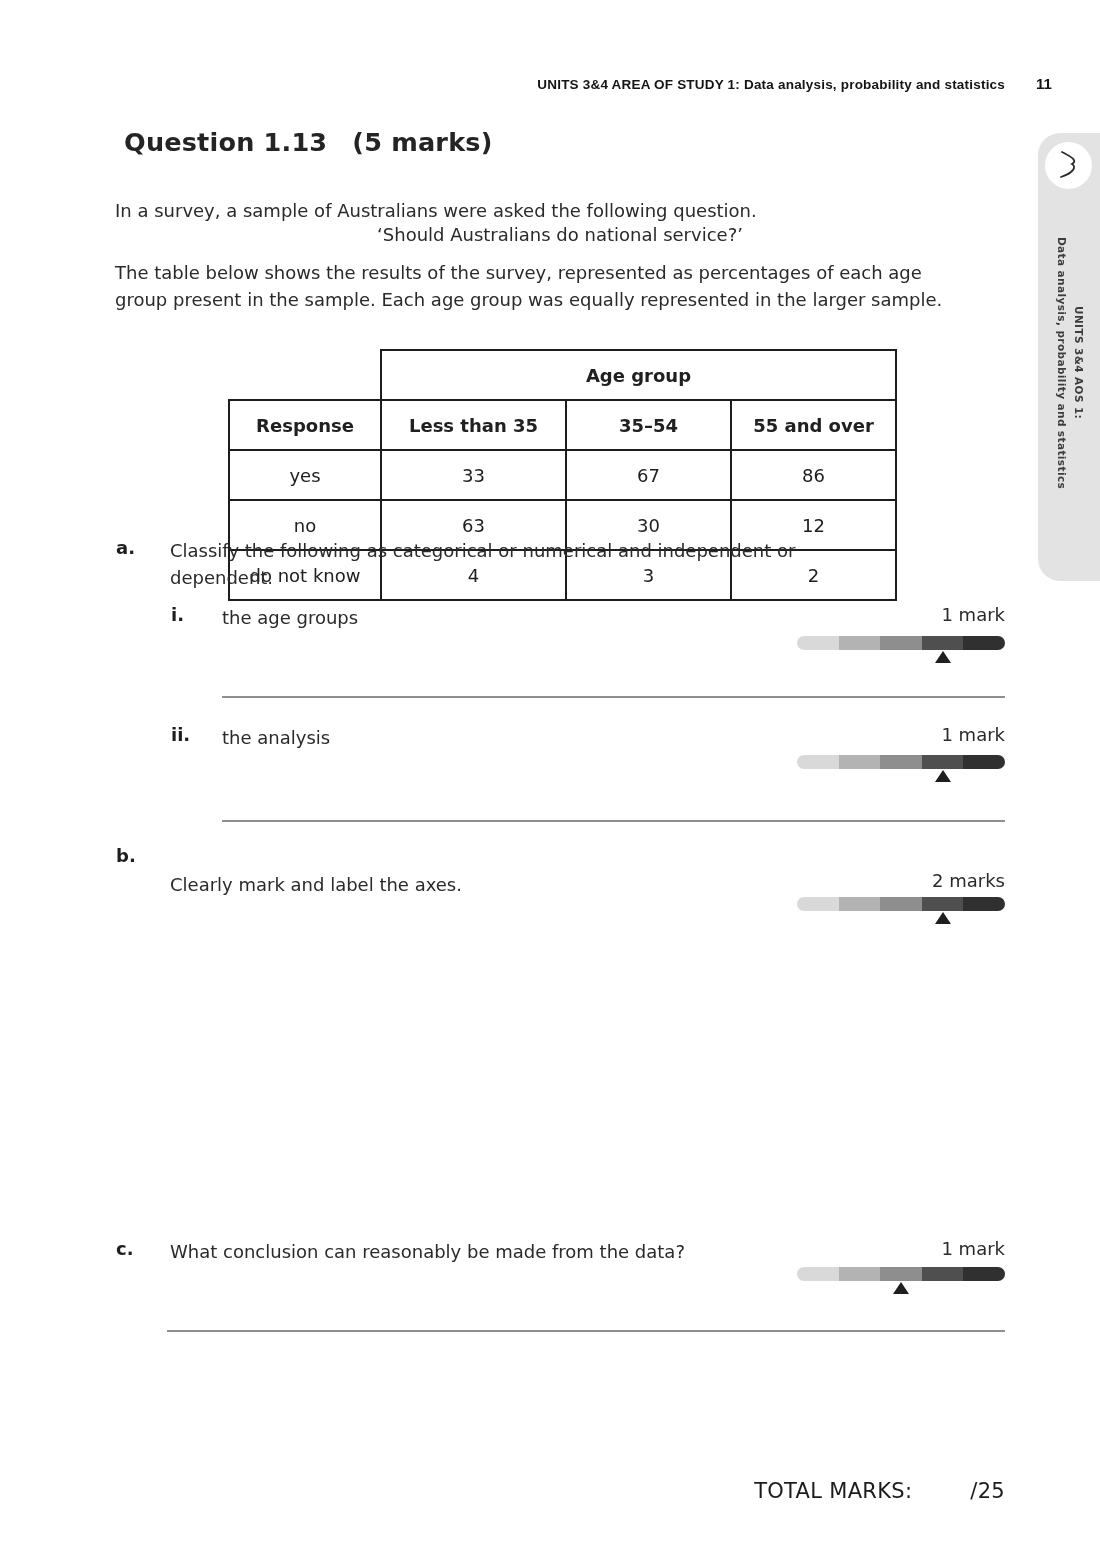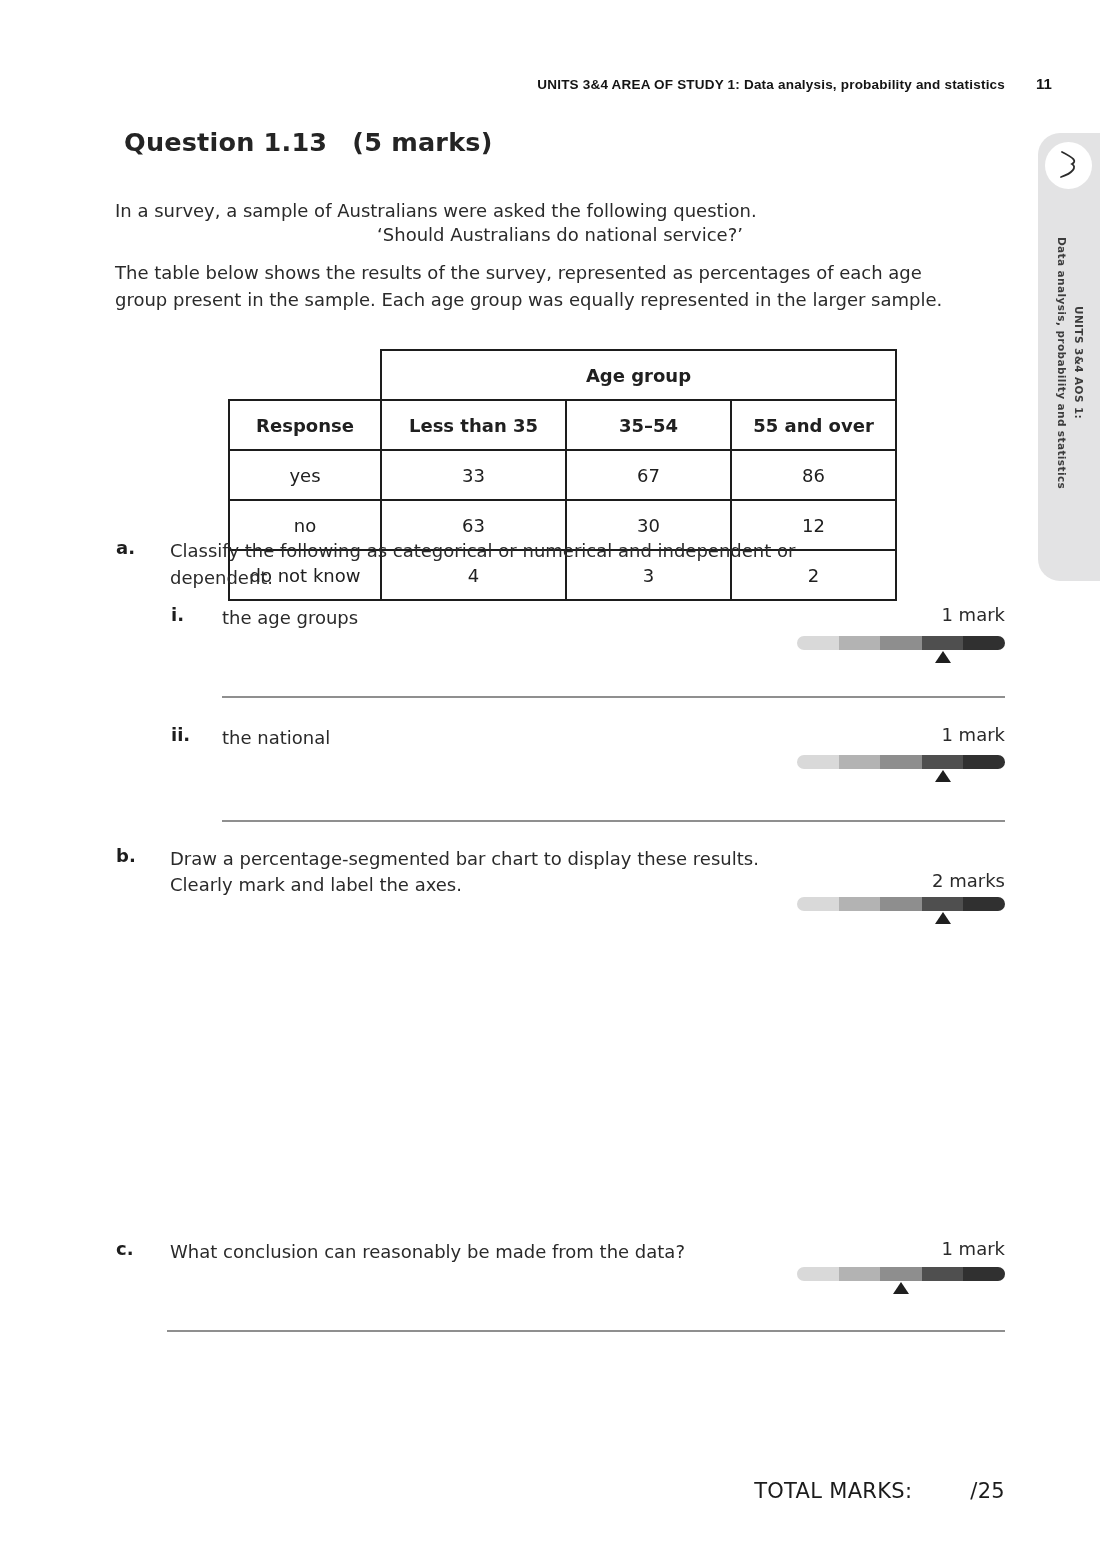--- a/index.html
+++ b/index.html
@@ -142,36 +142,35 @@
       <span class="seg" style="background: rgb(179, 179, 179);"></span>
       <span class="seg" style="background: rgb(142, 142, 142);"></span>
       <span class="seg" style="background: rgb(79, 79, 79);"></span>
       <span class="seg" style="background: rgb(48, 48, 48);"></span>
     </div>
     <div class="marker" style="left: 70%; border-bottom-color: rgb(31, 31, 31);"></div>
   </div>
   <div class="abs ans-line" style="left:222px;top:696px;width:783px;"></div>
 
   <div class="abs part-label" style="left:171px;top:724px;">ii.</div>
-  <div class="abs body-text" style="left:222px;top:724px;">the national</div>
+  <div class="abs body-text" style="left:222px;top:724px;">the analysis</div>
   <div class="abs marks-label" style="right:95px;top:724px;">1 mark</div>
   <div class="abs dbar" style="left:797px;top:755px;">
     <div class="segs">
       <span class="seg" style="background: rgb(217, 217, 217);"></span>
       <span class="seg" style="background: rgb(179, 179, 179);"></span>
       <span class="seg" style="background: rgb(142, 142, 142);"></span>
       <span class="seg" style="background: rgb(79, 79, 79);"></span>
       <span class="seg" style="background: rgb(48, 48, 48);"></span>
     </div>
     <div class="marker" style="left: 70%; border-bottom-color: rgb(31, 31, 31);"></div>
   </div>
   <div class="abs ans-line" style="left:222px;top:820px;width:783px;"></div>
 
   <div class="abs part-label" style="left:116px;top:845px;">b.</div>
-  <div class="abs body-text" style="left:170px;top:845px;white-space:nowrap;">Draw a percentage-segmented bar chart to display these results.</div>
   <div class="abs body-text" style="left:170px;top:871px;white-space:nowrap;">Clearly mark and label the axes.</div>
   <div class="abs marks-label" style="right:95px;top:870px;">2 marks</div>
   <div class="abs dbar" style="left:797px;top:897px;">
     <div class="segs">
       <span class="seg" style="background: rgb(217, 217, 217);"></span>
       <span class="seg" style="background: rgb(179, 179, 179);"></span>
       <span class="seg" style="background: rgb(142, 142, 142);"></span>
       <span class="seg" style="background: rgb(79, 79, 79);"></span>
       <span class="seg" style="background: rgb(48, 48, 48);"></span>
     </div>

